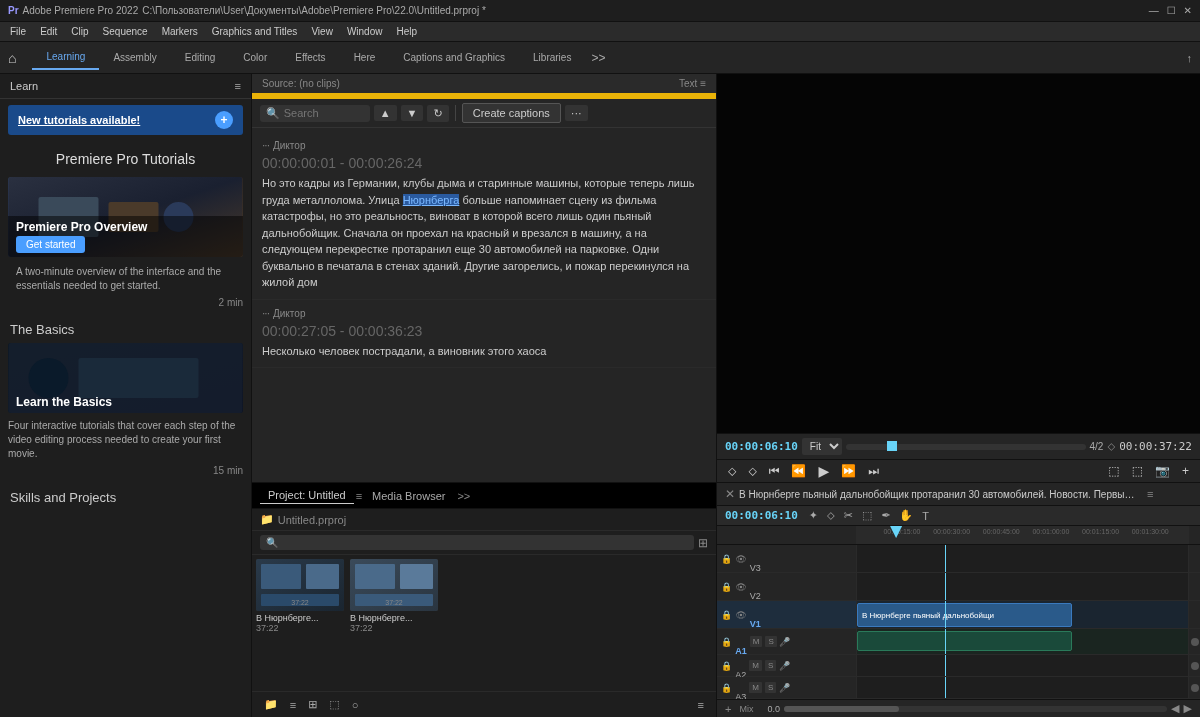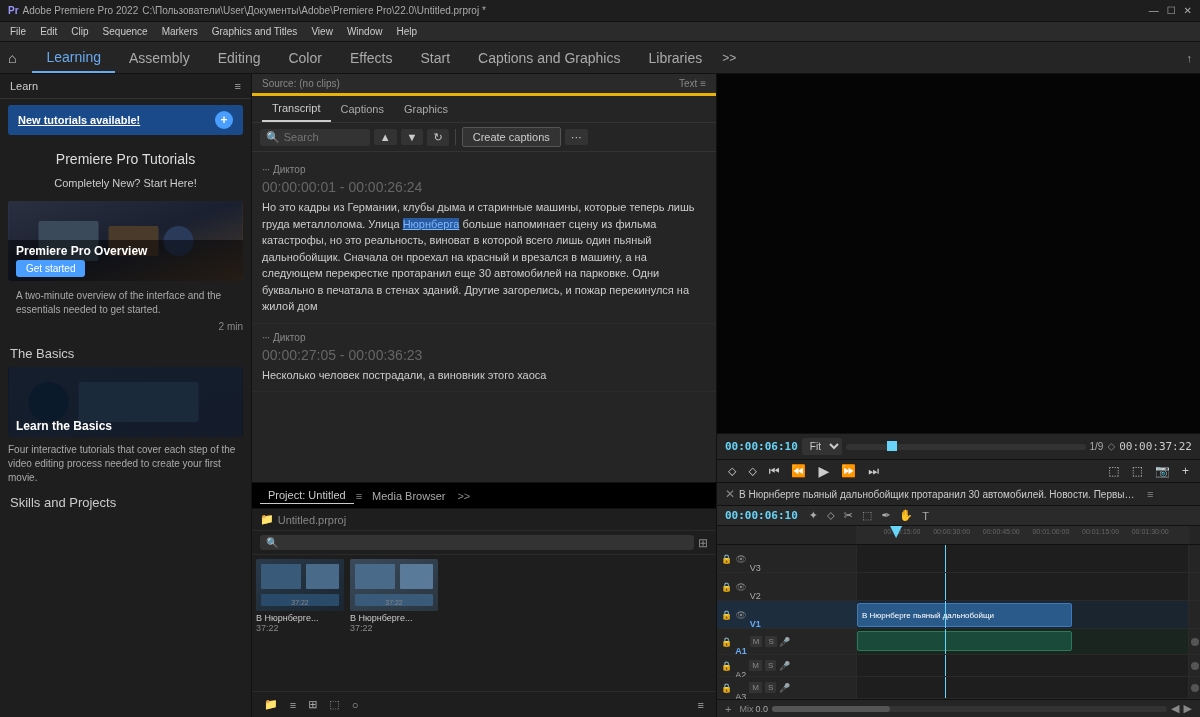--- a/index.html
+++ b/index.html
@@ -14,21 +14,21 @@
 
     
     #menubar { background: #2b2b2b; height: 20px; display: flex; align-items: center; padding: 0 4px; gap: 2px; border-bottom: 1px solid #111; }
     #menubar span { font-size: 10px; color: #ccc; padding: 0 6px; cursor: pointer; }
 
     
     #workspacebar { background: #252525; height: 32px; display: flex; align-items: center; border-bottom: 1px solid #111; padding: 0 8px; justify-content: space-between; }
     .ws-left { display: flex; align-items: center; gap: 4px; }
     .home-btn { color: #ccc; font-size: 14px; margin-right: 12px; cursor: pointer; }
     .ws-tabs { display: flex; align-items: center; gap: 0; }
-    .ws-tab { padding: 6px 14px; font-size: 14px; color: #aaa; cursor: pointer; position: relative; }
+    .ws-tab { padding: 6px 14px; font-size: 10px; color: #aaa; cursor: pointer; position: relative; }
     .ws-tab.active { color: #68a9f0; border-bottom: 2px solid #68a9f0; }
     .ws-more { color: #aaa; padding: 0 6px; cursor: pointer; font-size: 12px; }
     .ws-right { display: flex; align-items: center; gap: 6px; }
     .ws-share { font-size: 11px; color: #aaa; cursor: pointer; }
 
     
     #main { display: flex; height: calc(717px - 22px - 20px - 32px); }
 
     
     #learn-panel { width: 252px; background: #1e1e1e; border-right: 1px solid #111; display: flex; flex-direction: column; overflow-y: auto; }
@@ -57,21 +57,21 @@
     .skills-title { font-size: 13px; color: #ccc; padding: 8px 10px 4px; font-weight: 400; }
 
     
     #center-panel { flex: 1; display: flex; flex-direction: column; min-width: 0; }
     
     
     #top-area { display: flex; height: 430px; }
 
     
     #text-panel { width: 465px; background: #252525; border-right: 1px solid #111; display: flex; flex-direction: column; }
-    .text-panel-header { background: #2a2a2a; padding: 4px 10px; font-size: 10px; color: #888; border-bottom: 3px solid #eab308; display: flex; justify-content: space-between; align-items: center; }
+    .text-panel-header { background: #2a2a2a; padding: 4px 10px; font-size: 10px; color: #888; border-bottom: 6px solid #eab308; display: flex; justify-content: space-between; align-items: center; }
     .text-panel-tabs { display: flex; align-items: center; padding: 0 10px; border-bottom: 1px solid #333; background: #252525; }
     .text-tab { padding: 6px 10px; font-size: 11px; color: #aaa; cursor: pointer; position: relative; }
     .text-tab.active { color: #ccc; border-bottom: 2px solid #ccc; }
     .text-toolbar { display: flex; align-items: center; padding: 4px 8px; gap: 4px; border-bottom: 1px solid #333; background: #252525; }
     .search-box { display: flex; align-items: center; background: #333; border-radius: 3px; padding: 2px 6px; gap: 4px; flex: 0 0 auto; }
     .search-icon { color: #888; font-size: 11px; }
     .search-input { background: none; border: none; color: #ccc; font-size: 11px; outline: none; width: 80px; }
     .toolbar-btn { background: #333; border: none; color: #ccc; padding: 2px 6px; border-radius: 2px; cursor: pointer; font-size: 11px; }
     .toolbar-btn.primary { background: #333; border: 1px solid #555; padding: 3px 10px; }
     .toolbar-sep { width: 1px; background: #444; height: 16px; margin: 0 2px; }
@@ -186,21 +186,21 @@
 
 <div id="workspacebar">
   <div class="ws-left">
     <span class="home-btn">⌂</span>
     <div class="ws-tabs">
       <div class="ws-tab active">Learning</div>
       <div class="ws-tab">Assembly</div>
       <div class="ws-tab">Editing</div>
       <div class="ws-tab">Color</div>
       <div class="ws-tab">Effects</div>
-      <div class="ws-tab">Start</div>
+      <div class="ws-tab">Here</div>
       <div class="ws-tab">Captions and Graphics</div>
       <div class="ws-tab">Libraries</div>
       <span class="ws-more">&gt;&gt;</span>
     </div>
   </div>
   <div class="ws-right">
     <span class="ws-share">↑</span>
   </div>
 </div>
 
@@ -209,21 +209,20 @@
   <div id="learn-panel">
     <div class="learn-header">
       <span class="learn-header-title">Learn</span>
       <span class="learn-menu-icon">≡</span>
     </div>
     <div class="new-tutorials-banner">
       <span class="new-tutorials-text">New tutorials available!</span>
       <span class="new-tutorials-plus">+</span>
     </div>
     <div class="tutorials-title">Premiere Pro Tutorials</div>
-    <div class="start-here">Completely New? Start Here!</div>
     <div class="tutorial-card">
       <div class="tutorial-card-img">
         <svg width="100%" height="80" viewBox="0 0 234 80">
           <defs>
             <linearGradient id="g1" x1="0" y1="0" x2="1" y2="1">
               <stop offset="0%" stop-color="#2a3040"></stop>
               <stop offset="50%" stop-color="#1a2030"></stop>
               <stop offset="100%" stop-color="#4a3a2a"></stop>
             </linearGradient>
           </defs>
@@ -255,37 +254,33 @@
           <rect x="0" y="0" width="234" height="70" fill="#1a2535" opacity="0.6"></rect>
           <circle cx="40" cy="35" r="20" fill="#0a1a2a"></circle>
           <rect x="70" y="15" width="120" height="40" fill="#1a2a3a" rx="2"></rect>
         </svg>
         <div class="section-card-label">
           <div class="section-card-label-text">Learn the Basics</div>
         </div>
       </div>
     </div>
     <div class="section-desc">Four interactive tutorials that cover each step of the video editing process needed to create your first movie.</div>
+    <div class="section-time">15 min</div>
 
     <div class="skills-title">Skills and Projects</div>
   </div>
 
   <div id="center-panel">
 
     <div id="top-area">
 
       <div id="text-panel">
         <div class="text-panel-header">
           <span>Source: (no clips)</span>
           <span>Text ≡</span>
-        </div>
-        <div class="text-panel-tabs">
-          <div class="text-tab active">Transcript</div>
-          <div class="text-tab">Captions</div>
-          <div class="text-tab">Graphics</div>
         </div>
         <div class="text-toolbar">
           <div class="search-box">
             <span class="search-icon">🔍</span>
             <input class="search-input" type="text" placeholder="Search" style="">
           </div>
           <button class="toolbar-btn">▲</button>
           <button class="toolbar-btn">▼</button>
           <button class="toolbar-btn">↻</button>
           <div class="toolbar-sep"></div>
@@ -321,21 +316,21 @@
           </svg>
         </div>
         <div class="preview-controls-bar">
           <span class="timecode-display">00:00:06:10</span>
           <select class="fit-dropdown">
             <option>Fit</option>
           </select>
           <div style="flex:1; background:#333; height:6px; border-radius:3px; position:relative;">
             <div style="position:absolute; left:17%; top:-3px; width:10px; height:10px; background:#68d4f8; border-radius:50;"></div>
           </div>
-          <span style="color:#aaa;font-size:10px;">1/9</span>
+          <span style="color:#aaa;font-size:10px;">4/2</span>
           <span style="color:#888;font-size:11px;">⬦</span>
           <span class="duration-display">00:00:37:22</span>
         </div>
         <div style="background:#252525; display:flex; align-items:center; padding:2px 8px; gap:6px; border-top:1px solid #111;">
           <button class="preview-btn">⬦</button>
           <button class="preview-btn">⬦</button>
           <button class="preview-btn">⏮</button>
           <button class="preview-btn">⏪</button>
           <button class="preview-btn" style="font-size:14px;">▶</button>
           <button class="preview-btn">⏩</button>
@@ -548,21 +543,21 @@
               <div class="playhead-line"></div>
             </div>
             <div style="width:12px;background:#252525;border-left:1px solid #2a2a2a;position:relative;">
               <div style="position:absolute;right:1px;top:50%;transform:translateY(-50%);width:8px;height:8px;border-radius:50%;background:#555;"></div>
             </div>
           </div>
         </div>
 
         <div class="timeline-bottom">
           <button class="tl-bottom-btn">+</button>
-          <div style="display:flex;align-items:center;gap:2px;">
+          <div style="display:flex;align-items:center;gap:14px;">
             <span class="mix-label">Mix</span>
             <span class="mix-val">0.0</span>
           </div>
           <div class="tl-scrollbar">
             <div class="tl-scroll-thumb"></div>
           </div>
           <button class="tl-bottom-btn">◀</button>
           <button class="tl-bottom-btn">▶</button>
         </div>
       </div>

